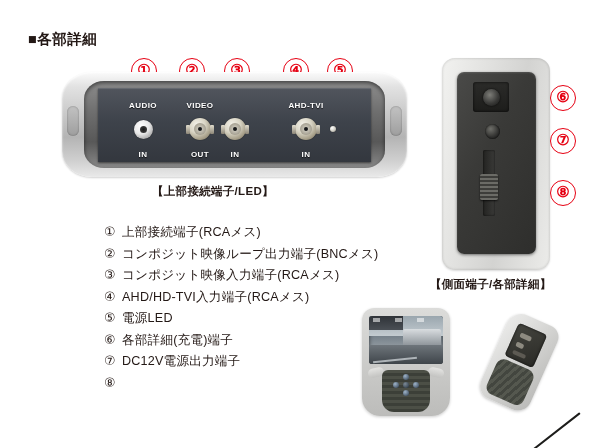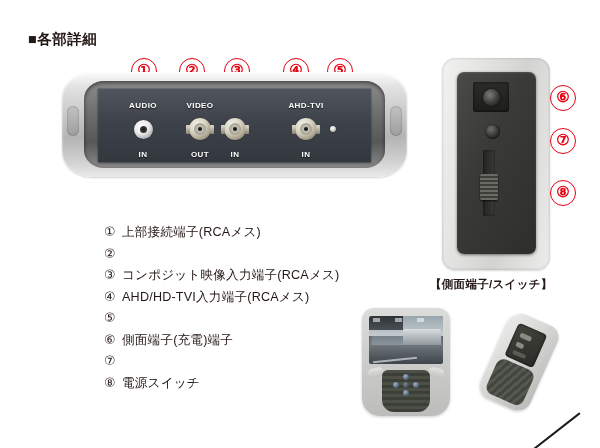--- a/index.html
+++ b/index.html
@@ -392,69 +392,72 @@
             <i class="bnc-ear l"></i>
             <i class="bnc-ear r"></i>
           </span>
         <span class="lbl-bot">IN</span>
       </div>
 
       <span class="led-dot" style="left:232px; top:38px;"></span>
     </div>
   </div>
 
+  <div class="caption" style="left:152px; top:184px;">【上部接続端子/LED】</div>
 
   <div class="list">
     <div class="list-item">
       <span class="list-num">①</span>
       <span>上部接続端子(RCAメス)</span>
     </div>
     <div class="list-item">
       <span class="list-num">②</span>
+      <span>コンポジット映像ループ出力端子(BNCメス)</span>
     </div>
     <div class="list-item">
       <span class="list-num">③</span>
       <span>コンポジット映像入力端子(RCAメス)</span>
     </div>
     <div class="list-item">
       <span class="list-num">④</span>
       <span>AHD/HD-TVI入力端子(RCAメス)</span>
     </div>
     <div class="list-item">
       <span class="list-num">⑤</span>
+      <span>電源LED</span>
     </div>
     <div class="list-item">
       <span class="list-num">⑥</span>
-      <span>側面端子(充電)端子</span>
+      <span>各部詳細(充電)端子</span>
     </div>
     <div class="list-item">
       <span class="list-num">⑦</span>
+      <span>DC12V電源出力端子</span>
     </div>
     <div class="list-item">
       <span class="list-num">⑧</span>
-      <span>電源スイッチ</span>
     </div>
   </div>
 
   <div class="side-device">
     <div class="side-shell"></div>
     <div class="side-inner">
       <span class="dc-jack"></span>
       <span class="dc-out"></span>
       <span class="pw-switch">
         <i class="pw-knob"></i>
       </span>
     </div>
   </div>
 
   <div class="callout" style="left:550px; top:85px;">⑥</div>
   <div class="callout" style="left:550px; top:128px;">⑦</div>
   <div class="callout" style="left:550px; top:180px;">⑧</div>
 
-  <div class="caption" style="left:430px; top:277px;">【側面端子/スイッチ】</div>
+  <div class="caption" style="left:430px; top:277px;">【側面端子/各部詳細】</div>
 
   <div class="prod-monitor">
     <div class="mon-body"></div>
     <div class="mon-ear l"></div>
     <div class="mon-ear r"></div>
     <div class="mon-screen">
       <span class="scn-sky"></span>
       <span class="scn-roof"></span>
       <span class="scn-train"></span>
       <span class="scn-plat"></span>

